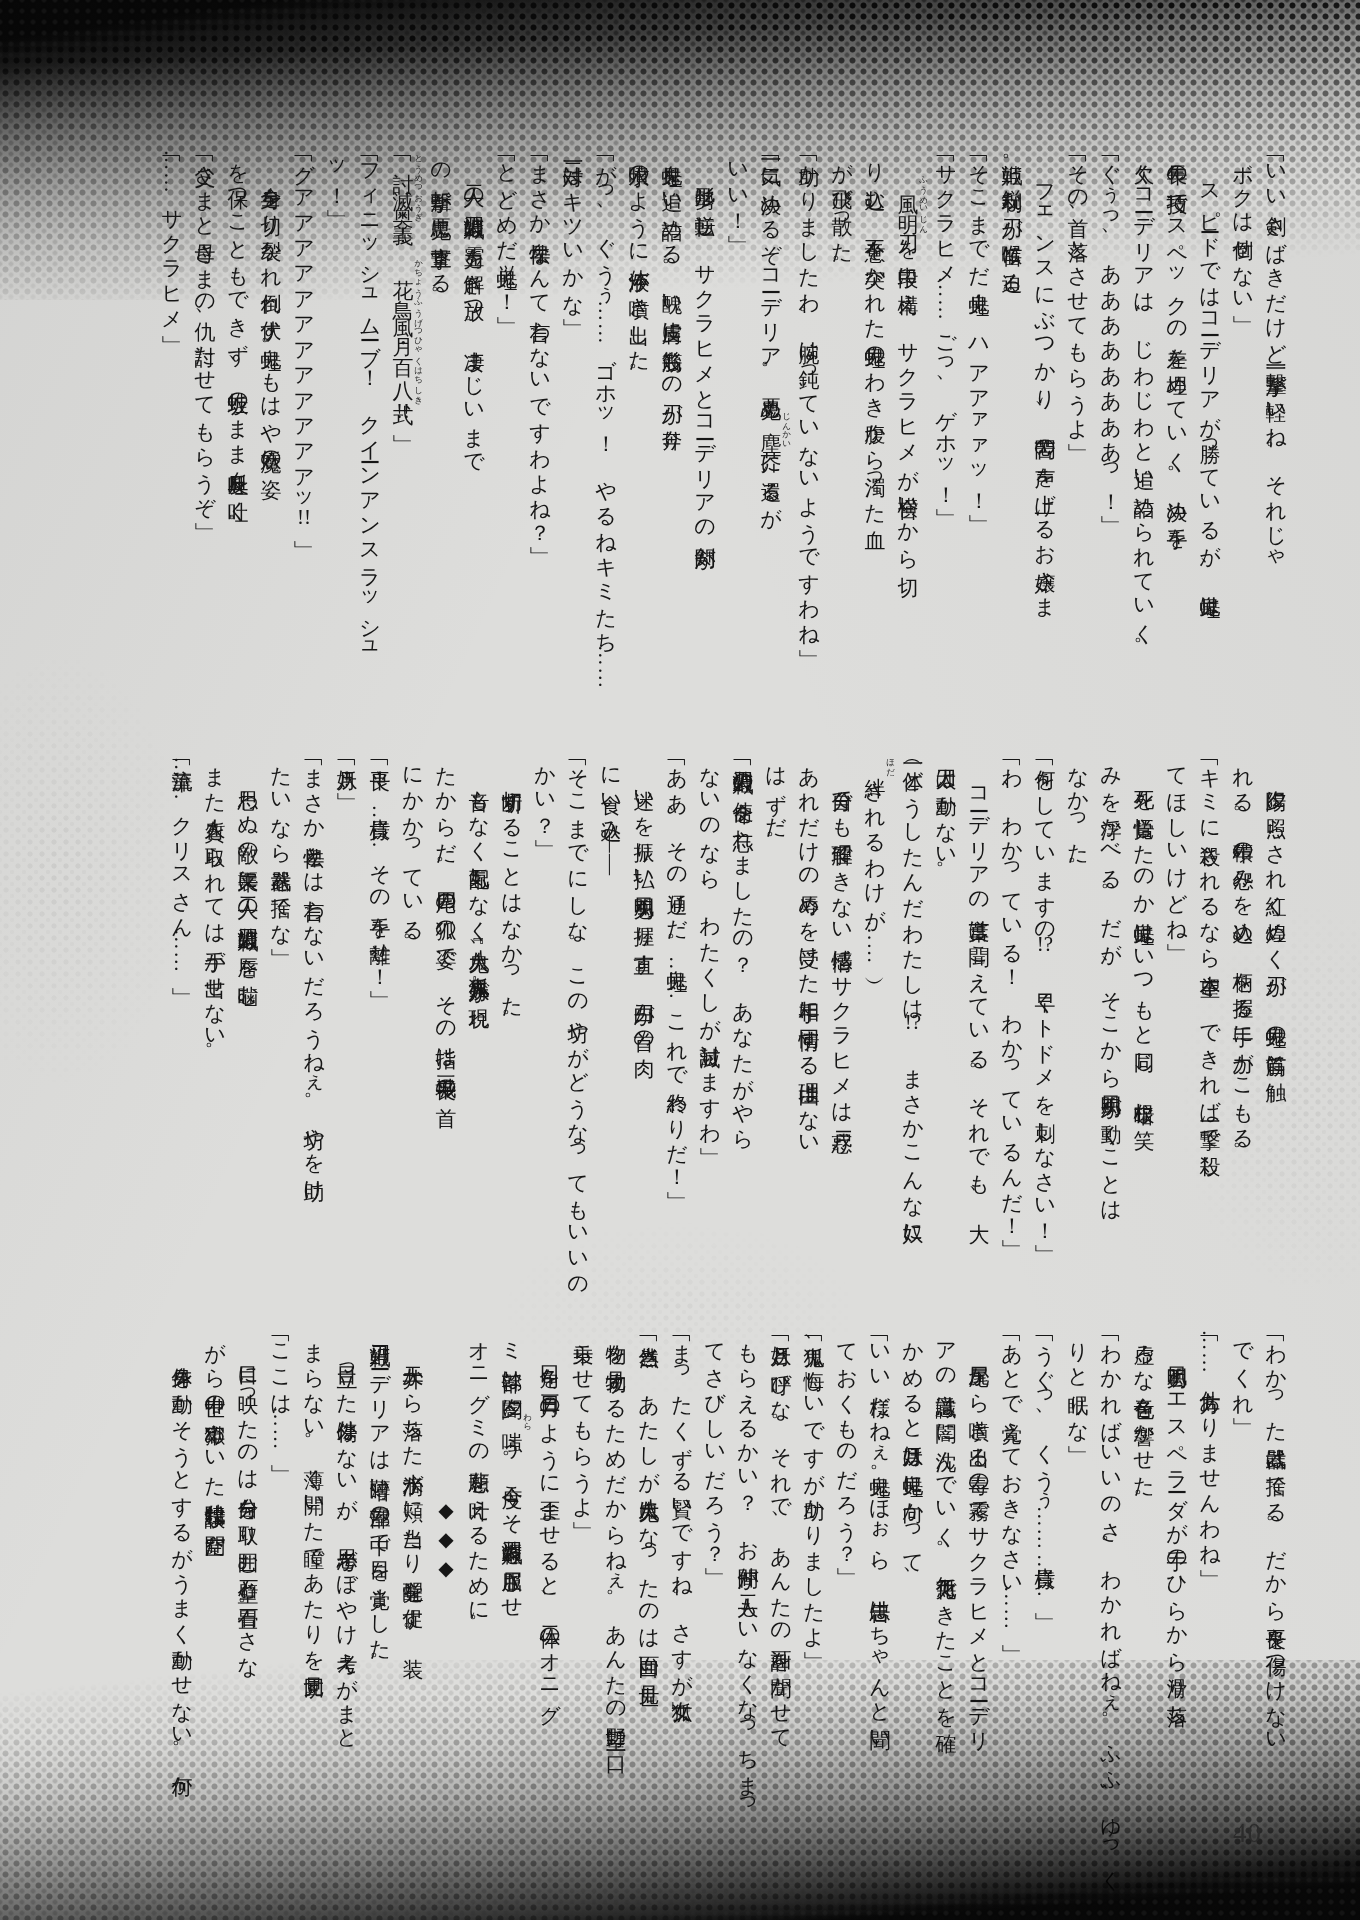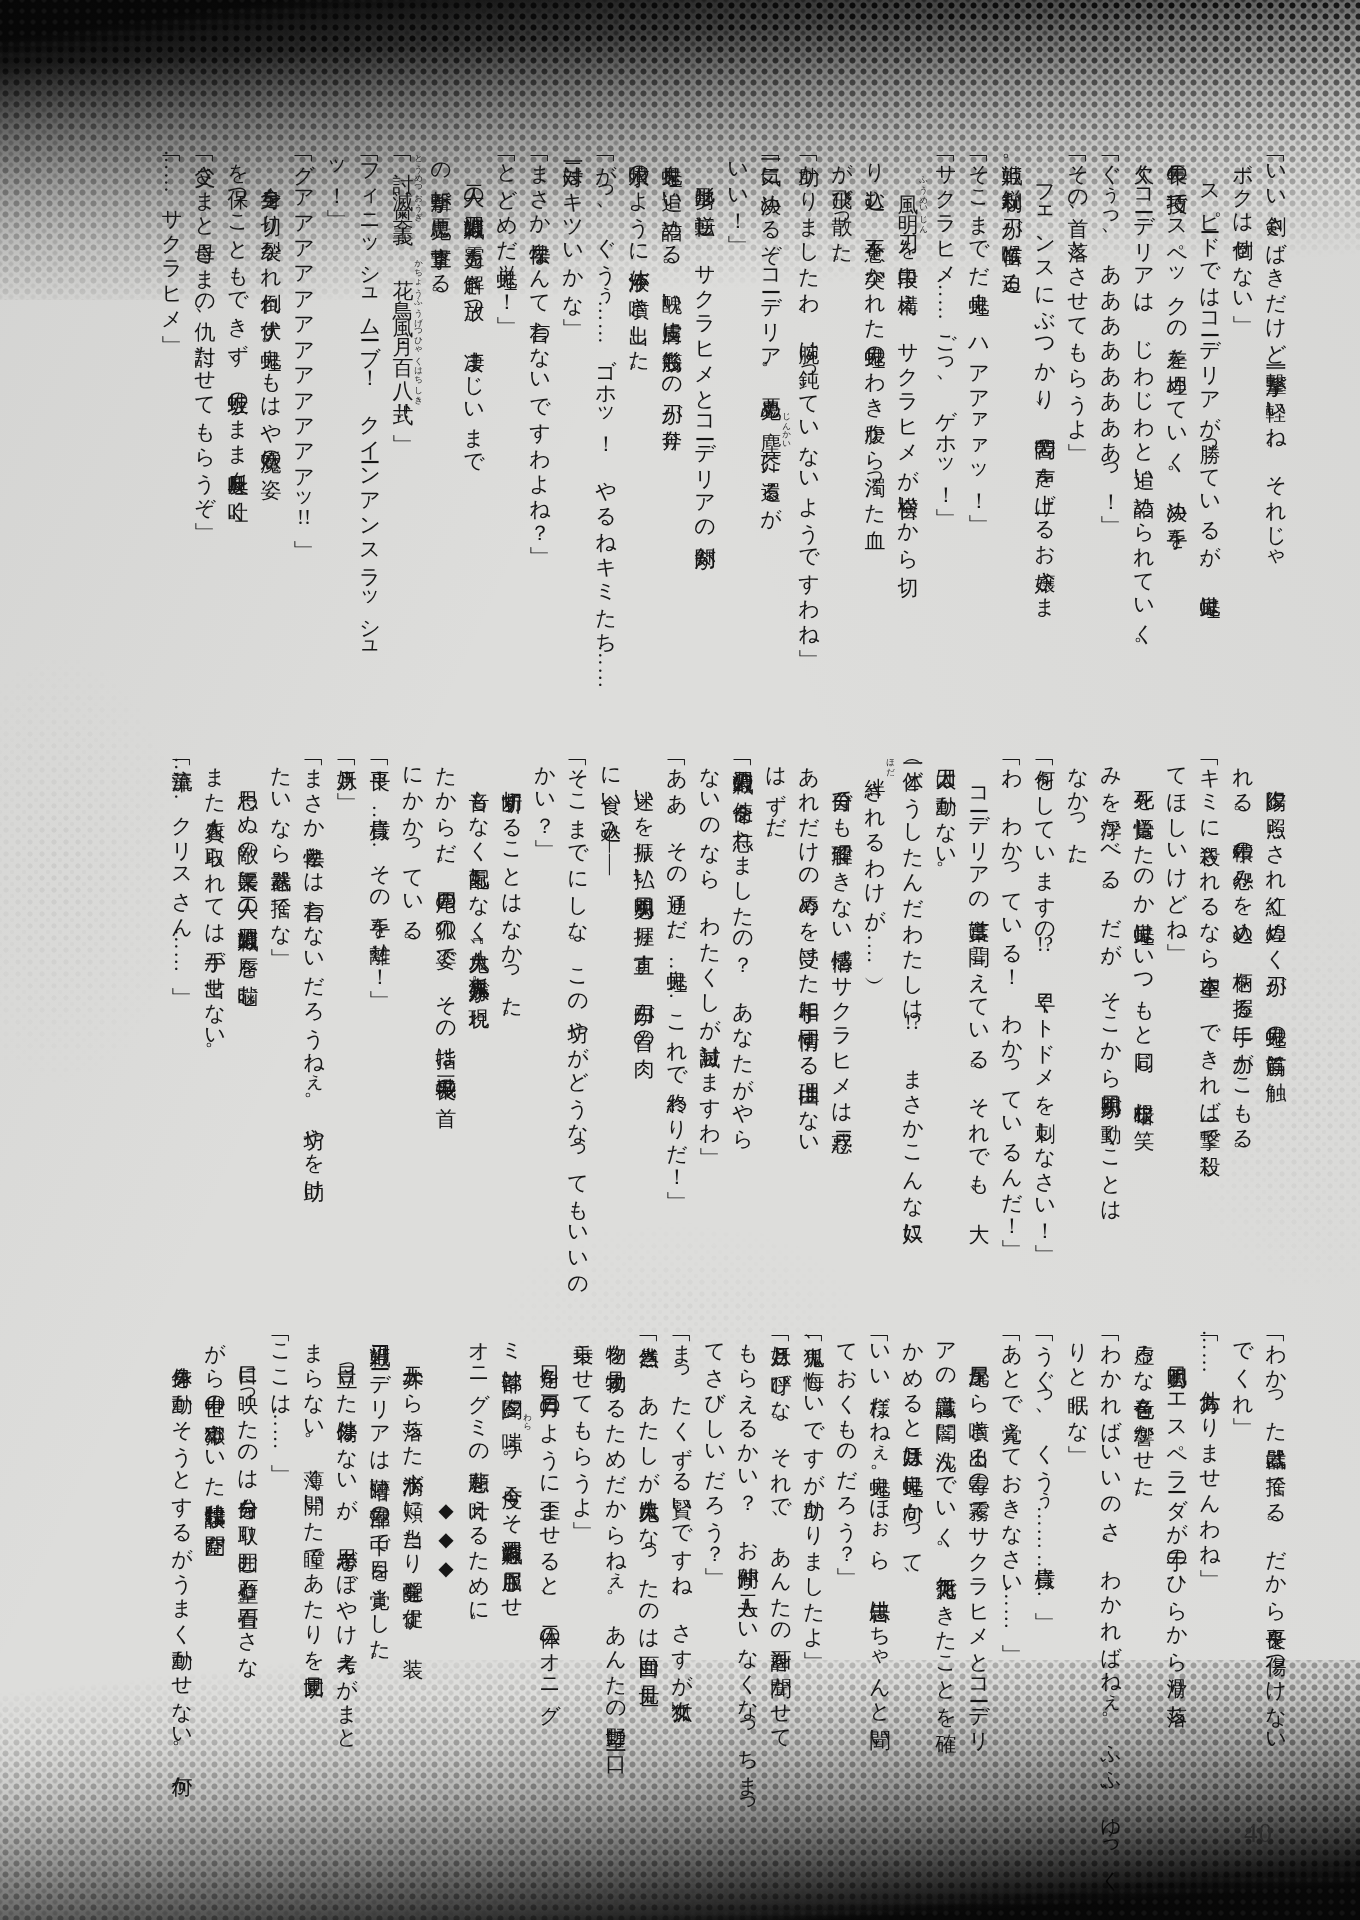--- a/index.html
+++ b/index.html
@@ -53,21 +53,21 @@
   .band .col{white-space:nowrap;}
   .band .col.ind{padding-top:22px;}
   .band .col.brk{padding-top:170px;letter-spacing:5px;font-size:20px;}
   #band1{top:148px;}
   #band2{top:752px;}
   #band3{top:1328px;}
   ruby rt{font-size:8.5px;letter-spacing:0;color:#222;}
   .tcy{text-combine-upright:all;-webkit-text-combine:horizontal;}
 
   .page-number{
-    position:absolute;right:87px;top:1818px;
+    position:absolute;right:98px;top:1818px;
     font-size:27px;color:#2b2b2b;letter-spacing:1px;
   }
 </style>
 </head>
 <body>
 
 <div class="tone tone-top"></div>
 <div class="tone tone-blob blob-left"></div>
 <div class="tone tone-blob blob-right"></div>
 <div class="tone tone-blob blob-mid"></div>

